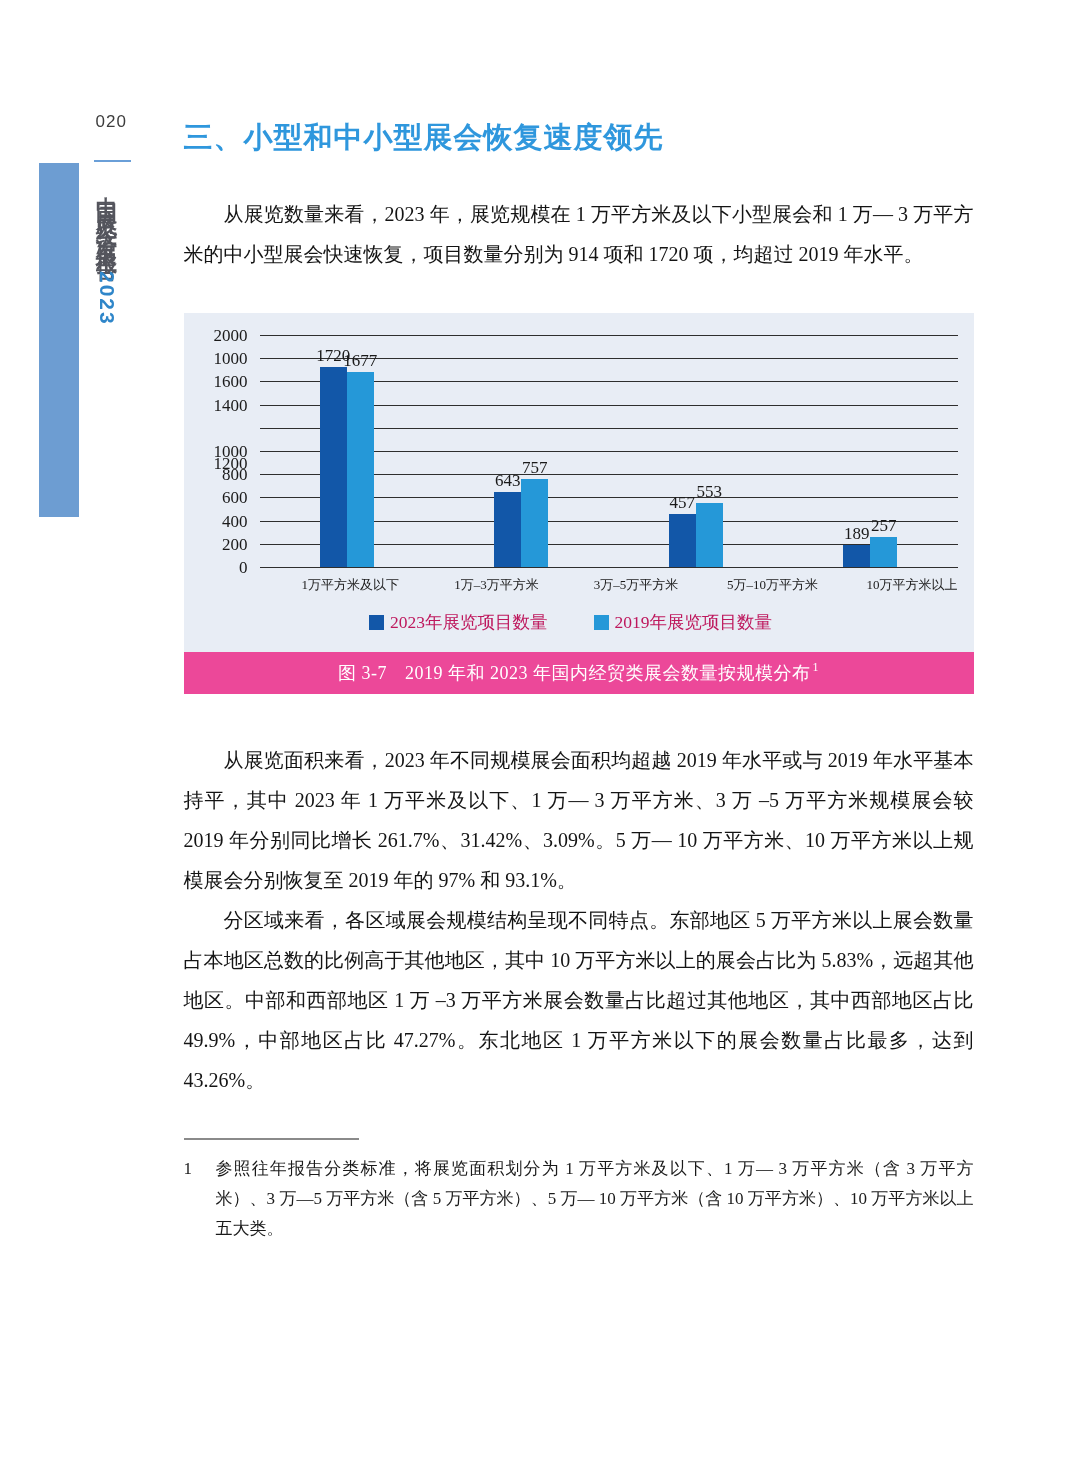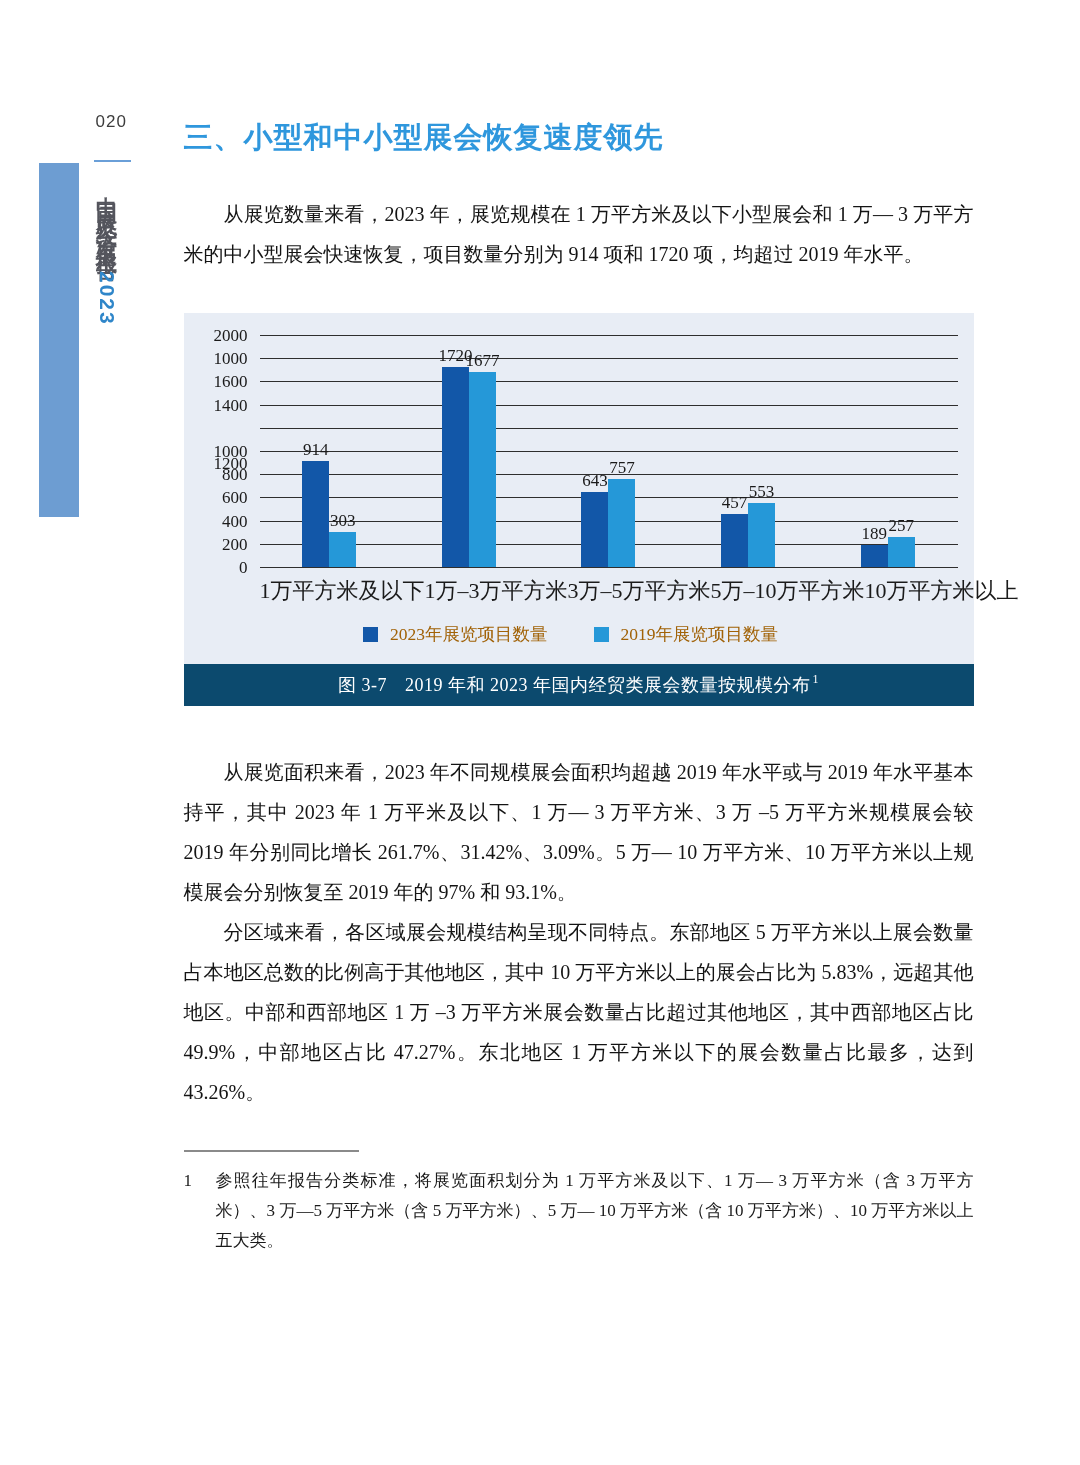--- a/index.html
+++ b/index.html
@@ -57,26 +57,26 @@
   .bar-group {
     flex:1; display:flex; justify-content:center; align-items:flex-end; height:100%;
   }
   .bar-wrap {
     display:flex; flex-direction:column; justify-content:flex-end;
     align-items:center; height:100%; width:27px;
   }
   .bar-label { font-size:17px; line-height:1; margin-bottom:3px; width:max-content; color:#1a1a1a; }
   .bar { width:100%; }
   .x-labels { display:flex; margin-left:76px; margin-top:9px; }
-  .xlabel { flex:1; text-align:right; font-size:22px; color:#1a1a1a; white-space:nowrap; }
+  .xlabel { flex:1; text-align:right; font-size:13px; color:#1a1a1a; white-space:nowrap; }
   .legend { display:flex; justify-content:center; gap:46px; margin:16px 0 4px; }
-  .legend-item { display:flex; align-items:center; gap:12px; font-size:17.5px; color:#a16207; }
+  .legend-item { display:flex; align-items:center; gap:6px; font-size:17.5px; color:#be185d; }
   .legend-swatch { width:15px; height:15px; display:inline-block; flex:none; }
   .caption-bar {
-    height:42px; background:#0c4a6e; color:#ffffff;
+    height:42px; background:#ec4899; color:#ffffff;
     display:flex; align-items:center; justify-content:center;
     font-size:18px; letter-spacing:0.5px;
   }
   .caption-prefix { margin-right:18px; }
   .caption-bar sup { font-size:12px; margin-left:2px; transform:translateY(-6px); }
   .footnote { margin-top:38px; font-size:17px; line-height:30px; color:#1a1a1a; }
   .fn-rule { width:175px; height:2px; background:#8a8a8a; margin-bottom:14px; }
   .fn-body { display:flex; }
   .fn-num { width:32px; flex:none; }
   .fn-text { flex:1; text-align:justify; }
@@ -124,30 +124,20 @@
               <div class="gridline" style="top: 40%;"></div>
               <div class="gridline" style="top: 50%;"></div>
               <div class="gridline" style="top: 60%;"></div>
               <div class="gridline" style="top: 70%;"></div>
               <div class="gridline" style="top: 80%;"></div>
               <div class="gridline" style="top: 90%;"></div>
               <div class="gridline" style="top: 100%;"></div>
               <div class="bar-groups">
                 <div class="bar-group">
                   <div class="bar-wrap">
-                    <div class="bar-label">914</div>
-                    <div class="bar" style="height: 45.7%; background: rgb(18, 87, 168);"></div>
-                  </div>
-                  <div class="bar-wrap">
-                    <div class="bar-label">303</div>
-                    <div class="bar" style="height: 15.15%; background: rgb(37, 152, 216);"></div>
-                  </div>
-                </div>
-                <div class="bar-group">
-                  <div class="bar-wrap">
                     <div class="bar-label">1720</div>
                     <div class="bar" style="height: 86%; background: rgb(18, 87, 168);"></div>
                   </div>
                   <div class="bar-wrap">
                     <div class="bar-label">1677</div>
                     <div class="bar" style="height: 83.85%; background: rgb(37, 152, 216);"></div>
                   </div>
                 </div>
                 <div class="bar-group">
                   <div class="bar-wrap">

